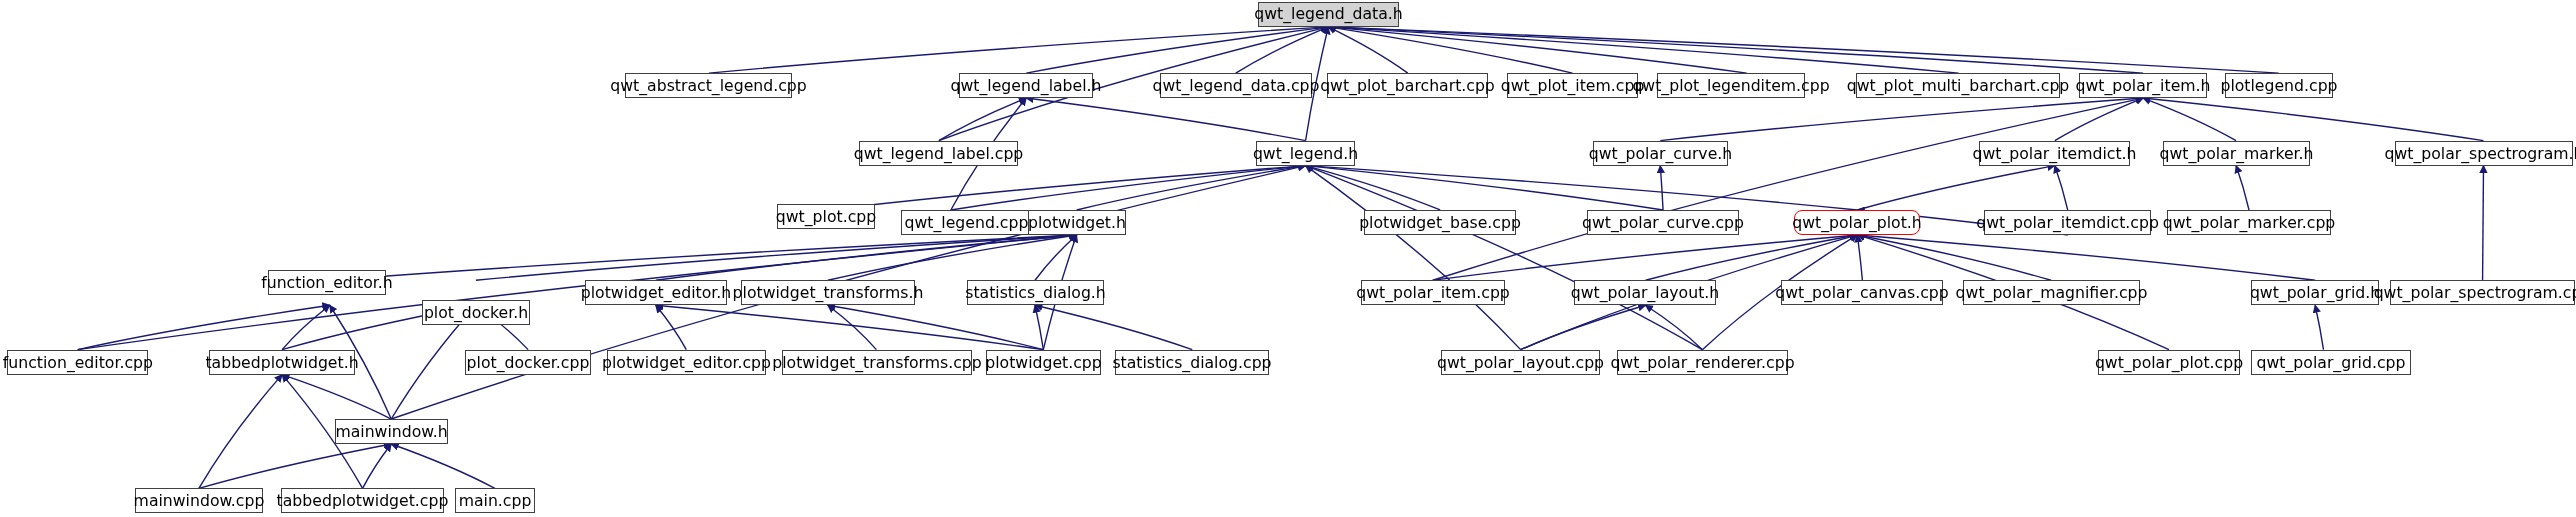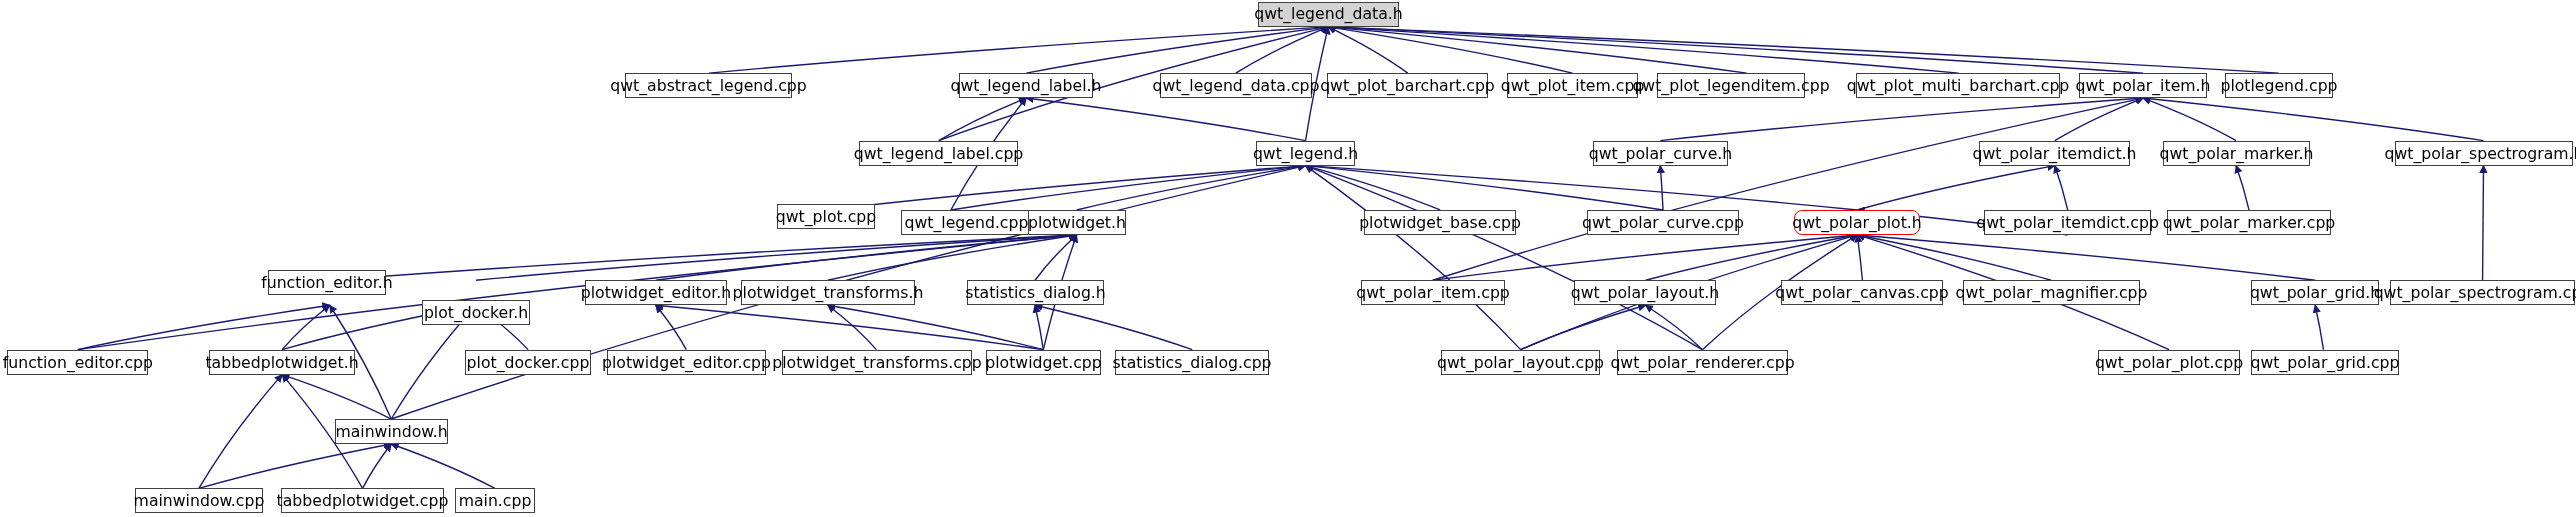--- a/index.html
+++ b/index.html
@@ -135,20 +135,20 @@
       <div class="node" style="left: 7.4px; top: 350px; width: 141px;">function_editor.cpp</div>
       <div class="node" style="left: 209px; top: 350px; width: 146px;">tabbedplotwidget.h</div>
       <div class="node" style="left: 465px; top: 350px; width: 126px;">plot_docker.cpp</div>
       <div class="node" style="left: 607px; top: 350px; width: 159px;">plotwidget_editor.cpp</div>
       <div class="node" style="left: 782px; top: 350px; width: 190px;">plotwidget_transforms.cpp</div>
       <div class="node" style="left: 986px; top: 350px; width: 115px;">plotwidget.cpp</div>
       <div class="node" style="left: 1115px; top: 350px; width: 154px;">statistics_dialog.cpp</div>
       <div class="node" style="left: 1441px; top: 350px; width: 159px;">qwt_polar_layout.cpp</div>
       <div class="node" style="left: 1617px; top: 350px; width: 171px;">qwt_polar_renderer.cpp</div>
       <div class="node" style="left: 2098px; top: 350px; width: 142px;">qwt_polar_plot.cpp</div>
-      <div class="node" style="left: 2251px; top: 350px; width: 148px;">qwt_polar_grid.cpp</div>
+      <div class="node" style="left: 2251px; top: 350px; width: 160px;">qwt_polar_grid.cpp</div>
       <div class="node" style="left: 335px; top: 419px; width: 113px;">mainwindow.h</div>
       <div class="node" style="left: 135px; top: 488px; width: 128px;">mainwindow.cpp</div>
       <div class="node" style="left: 281px; top: 488px; width: 163px;">tabbedplotwidget.cpp</div>
       <div class="node" style="left: 455px; top: 488px; width: 80px;">main.cpp</div>
     </div>
 </div>
 
 
 </body></html>

